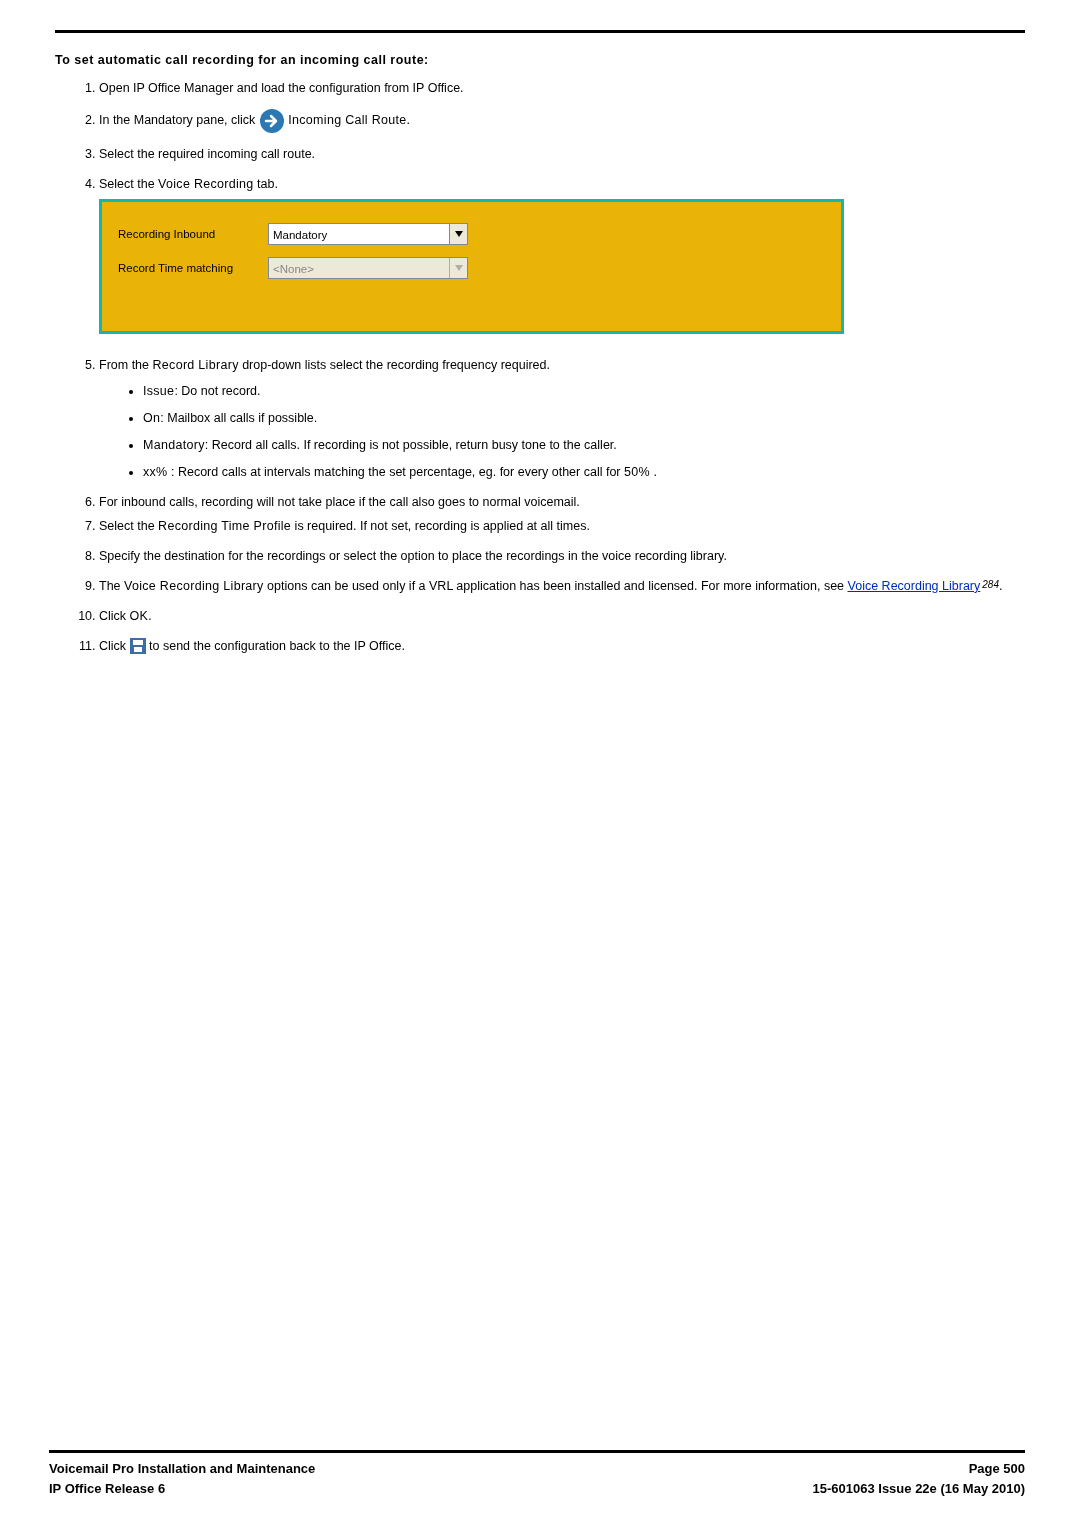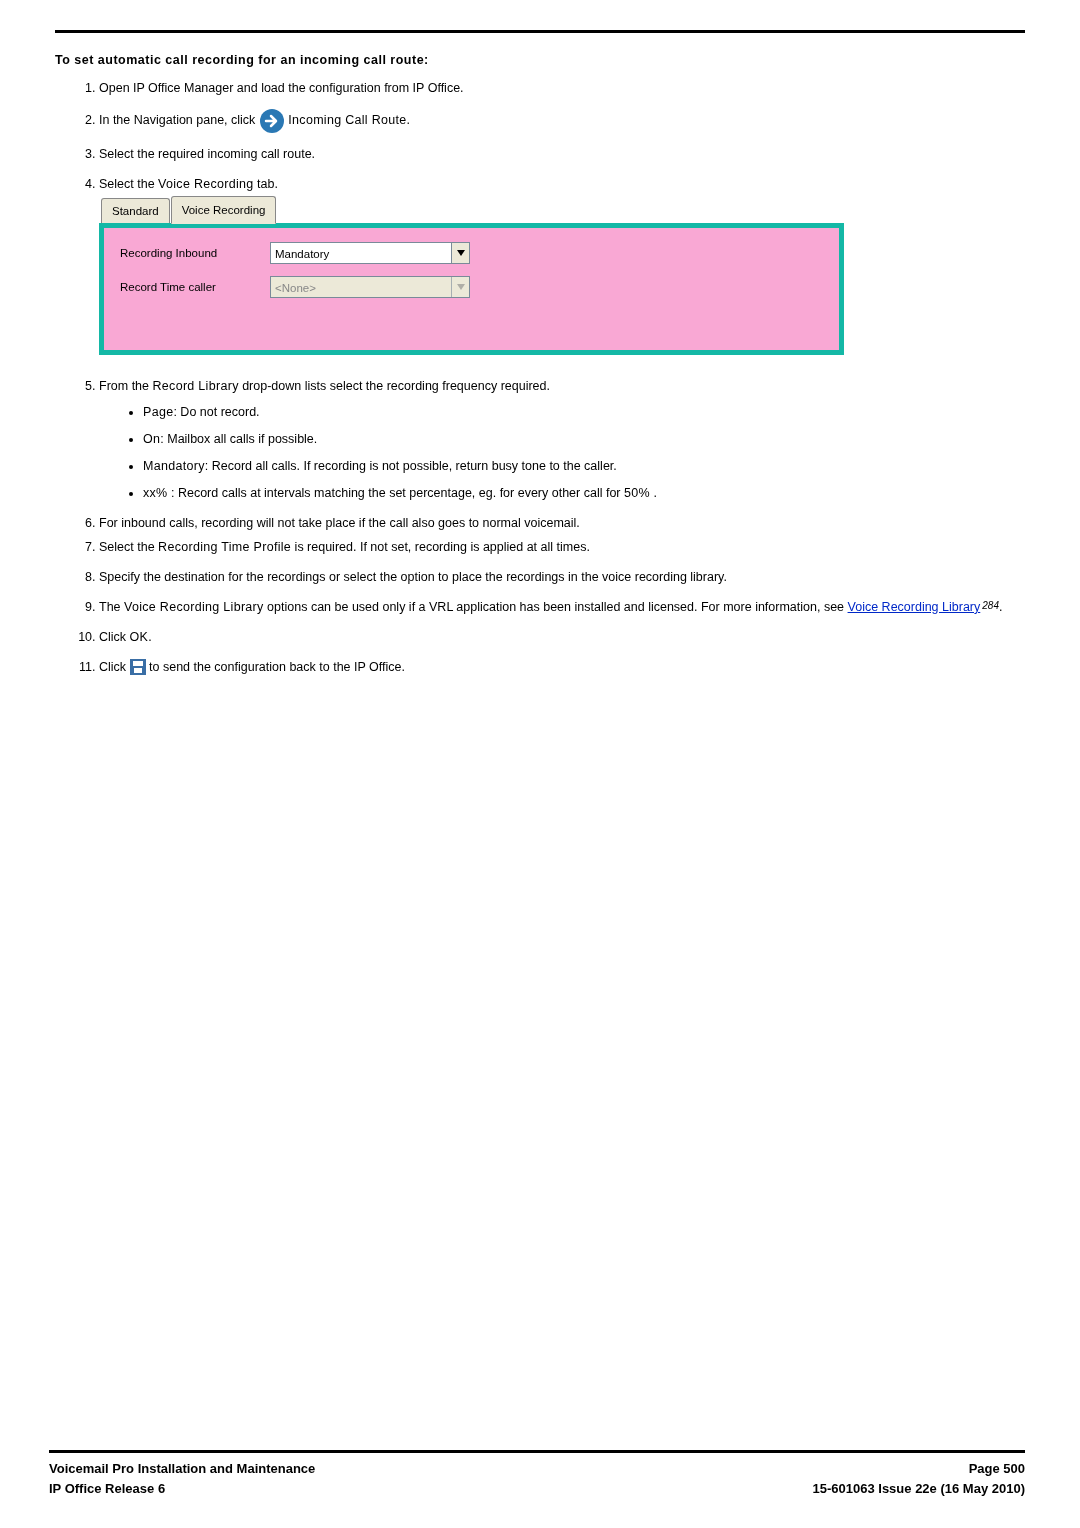--- a/index.html
+++ b/index.html
@@ -71,23 +71,23 @@
     margin-right: 1px;
     position: relative;
   }
   .tab.active {
     background: #ece9d8;
     border-bottom: 1px solid #ece9d8;
     z-index: 2;
     padding-top: 4px;
   }
   .panel {
-    border: 5px solid #14b8a6;
-    background: #f9a8d4;
-    padding: 14px 16px 40px 16px;
+    border: 3px solid #14b8a6;
+    background: #eab308;
+    padding: 21px 16px 40px 16px;
     font-family: Tahoma, Verdana, sans-serif;
     font-size: 11.5px;
     color: #000;
     position: relative;
     top: -1px;
   }
   .form-row {
     display: flex;
     align-items: center;
     margin-bottom: 12px;
@@ -172,75 +172,71 @@
 <body>
 
 <div class="top-rule"></div>
 
 <div class="heading">To set automatic call recording for an incoming call route:</div>
 
 <ol class="main-list">
   <li><span>Open IP Office Manager and load the configuration from IP Office.</span></li>
 
   <li>
-    <span>In the Navigation pane, click </span>
+    <span>In the Mandatory pane, click </span>
     <span class="inline-icon">
       <svg viewBox="0 0 26 26" width="26" height="26">
         <circle cx="13" cy="13" r="12" fill="#2a78b4"></circle>
         <path d="M7 13 L16 13 M12 8 L17 13 L12 18" stroke="#fff" stroke-width="2.5" fill="none" stroke-linecap="round" stroke-linejoin="round"></path>
       </svg>
     </span>
     <span class="inlineb"> Incoming Call Route.</span>
   </li>
 
   <li><span>Select the required incoming call route.</span></li>
 
   <li>
     <span>Select the </span><span class="inlineb">Voice Recording</span><span> tab.</span>
 
     <div class="screenshot-wrap">
-      <div class="tabrow">
-        <div class="tab"><span>Standard</span></div>
-        <div class="tab active"><span>Voice Recording</span></div>
-      </div>
       <div class="panel">
 
         <div class="form-row">
           <div class="form-label">Recording Inbound</div>
           <div class="sel-box">
             <div class="sel-text">Mandatory</div>
             <div class="sel-btn">
               <svg width="8" height="6" viewBox="0 0 8 6">
                   <path d="M0 0 L8 0 L4 6 Z" fill="#000"></path>
                 </svg>
             </div>
           </div>
         </div>
 
         <div class="form-row">
-          <div class="form-label">Record Time caller</div>
+          <div class="form-label">Record Time matching</div>
           <div class="sel-box disabled">
             <div class="sel-text">&lt;None&gt;</div>
             <div class="sel-btn">
               <svg width="8" height="6" viewBox="0 0 8 6">
                   <path d="M0 0 L8 0 L4 6 Z" fill="#888"></path>
                 </svg>
             </div>
           </div>
         </div>
 
 
       </div>
     </div>
   </li>
 
   <li>
     <span>From the </span><span class="inlineb">Record Library</span><span> drop-down lists select the recording frequency required.</span>
     <ul class="sub-list">
-      <li><span class="inlineb">Page</span><span>: Do not record.</span></li>
+      <li><span class="inlineb">Issue</span><span>: Do not record.</span></li>
       <li><span class="inlineb">On</span><span>: Mailbox all calls if possible.</span></li>
       <li><span class="inlineb">Mandatory</span><span>: Record all calls. If recording is not possible, return busy tone to the caller.</span></li>
       <li><span class="inlineb">xx%</span><span> : Record calls at intervals matching the set percentage, eg. for every other call for </span><span class="inlineb">50%</span><span> .</span></li>
     </ul>
   </li>
 
   <li class="tight"><span>For inbound calls, recording will not take place if the call also goes to normal voicemail.</span></li>
 
   <li>
     <span>Select the </span><span class="inlineb">Recording Time Profile</span><span> is required. If not set, recording is applied at all times.</span>

